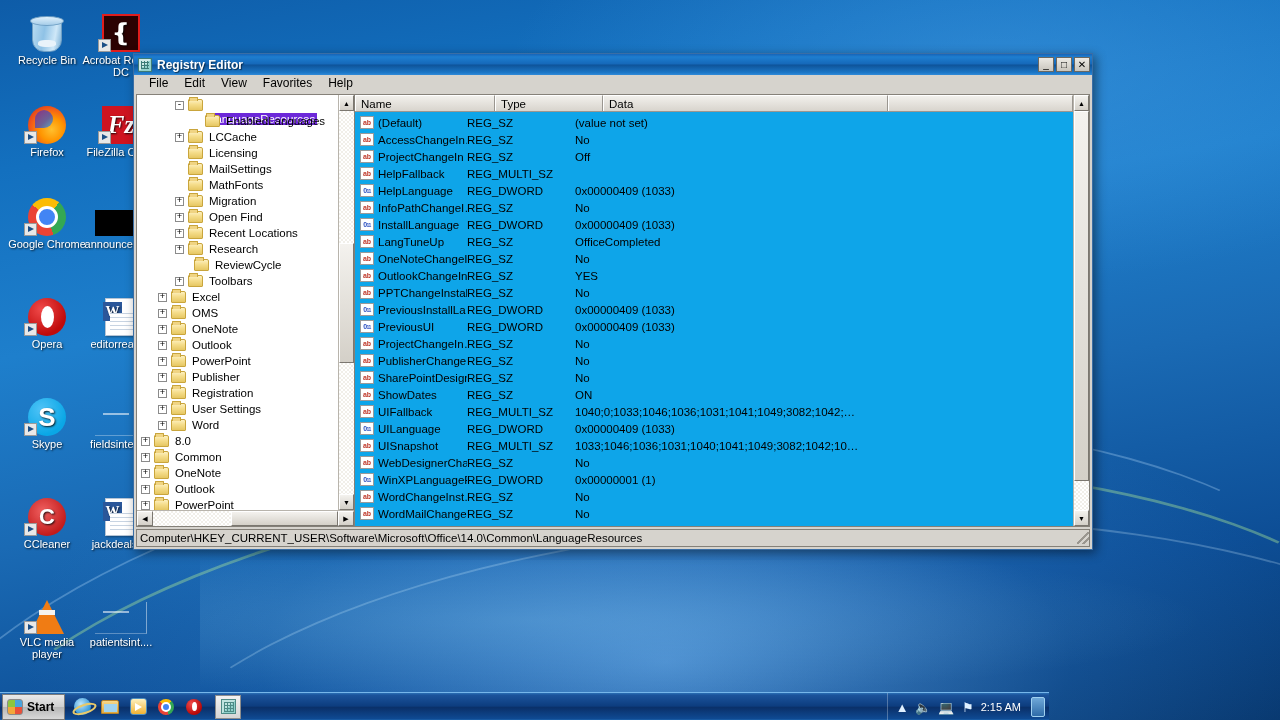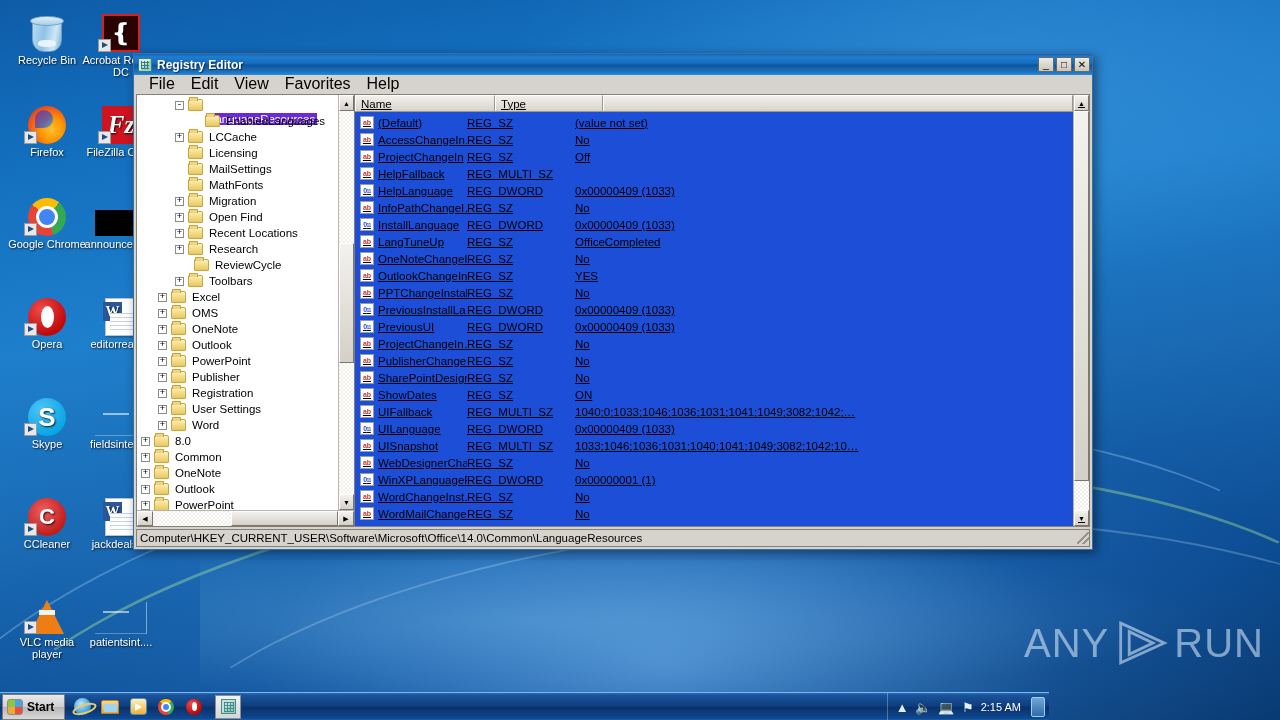--- a/index.html
+++ b/index.html
@@ -333,24 +333,24 @@
     width: 16px; height: 15px;
     margin-left: 2px;
     background: linear-gradient(180deg,#eceae4,#c9c5bd);
     border: 1px solid #6b6861;
     display: flex; align-items: center; justify-content: center;
     font-size: 10px; color: #000; line-height: 1;
   }
   .winbtn span { display:block; }
   #menubar {
     height: 19px;
-    display: flex; align-items: flex-end;
+    display: flex; align-items: flex-start;
     padding-left: 7px;
     background: #d6d3cd;
-    font-size: 16px; color: #000;
+    font-size: 12px; color: #000;
   }
   #menubar .mi { padding: 1px 8px; }
   #regbody {
     flex: 1;
     margin: 0 2px;
     border: 1px solid #848078;
     border-top-color:#868179;
     background: #fff;
     display: flex;
     overflow: hidden;
@@ -452,23 +452,22 @@
   .hthumb {
     background: linear-gradient(180deg,#f4f2ee,#d4d0c8);
     border: 1px solid #fff;
     border-right-color:#7b7770; border-bottom-color:#7b7770;
   }
 
   
   #listpane {
     flex: 1;
     display: flex; flex-direction: column;
-    background: #1d4ed8;
+    background: #0ea5e9;
     overflow: hidden;
-    text-decoration: underline;
   }
   #listinner { flex: 1; display: flex; overflow: hidden; }
   #listcols { flex: 1; display: flex; flex-direction: column; overflow: hidden; }
   #colhead {
     height: 17px; flex: 0 0 17px;
     display: flex;
     background: #d6d3cd;
     font-size: 11.5px;
     border-bottom: 1px solid #9a9690;
   }
@@ -629,28 +628,20 @@
         <span class="lbl">VLC media player</span>
       </div>
       <div class="dicon" style="left: 82px; top: 588px;">
         <span class="glyphwrap">
           <span class="ic-ghost"></span>
         </span>
         <span class="lbl">patientsint....</span>
       </div>
     </div>
 
-  <div id="watermark">
-    <span>ANY</span>
-    <svg width="56" height="50" viewBox="0 0 56 50">
-      <polygon points="6,4 52,25 6,46" fill="none" stroke="rgba(226,240,255,0.55)" stroke-width="3"></polygon>
-      <polygon points="15,13 40,25 15,37" fill="none" stroke="rgba(226,240,255,0.55)" stroke-width="3"></polygon>
-    </svg>
-    <span>RUN</span>
-  </div>
 
   <div id="regwin">
 
     <div id="titlebar">
       <div id="title-icon"></div>
       <div id="title-text">Registry Editor</div>
       <div class="winbtn">
         <span>_</span>
       </div>
       <div class="winbtn">
@@ -822,20 +813,21 @@
           <div class="hbtn">▶</div>
         </div>
       </div>
 
       <div id="listpane">
         <div id="listinner">
           <div id="listcols">
             <div id="colhead">
               <div class="colh" style="flex:0 0 140px">Name</div>
               <div class="colh" style="flex:0 0 108px">Type</div>
+              <div class="colh" style="flex:0 0 285px">Data</div>
               <div class="colh" style="flex:1"></div>
             </div>
             <div id="rows">
                 <div class="vrow">
                   <span class="vname">
                     <span class="vicon sz">ab</span>
                     <span>(Default)</span>
                   </span>
                   <span class="vtype">REG_SZ</span>
                   <span class="vdata">(value not set)</span>

